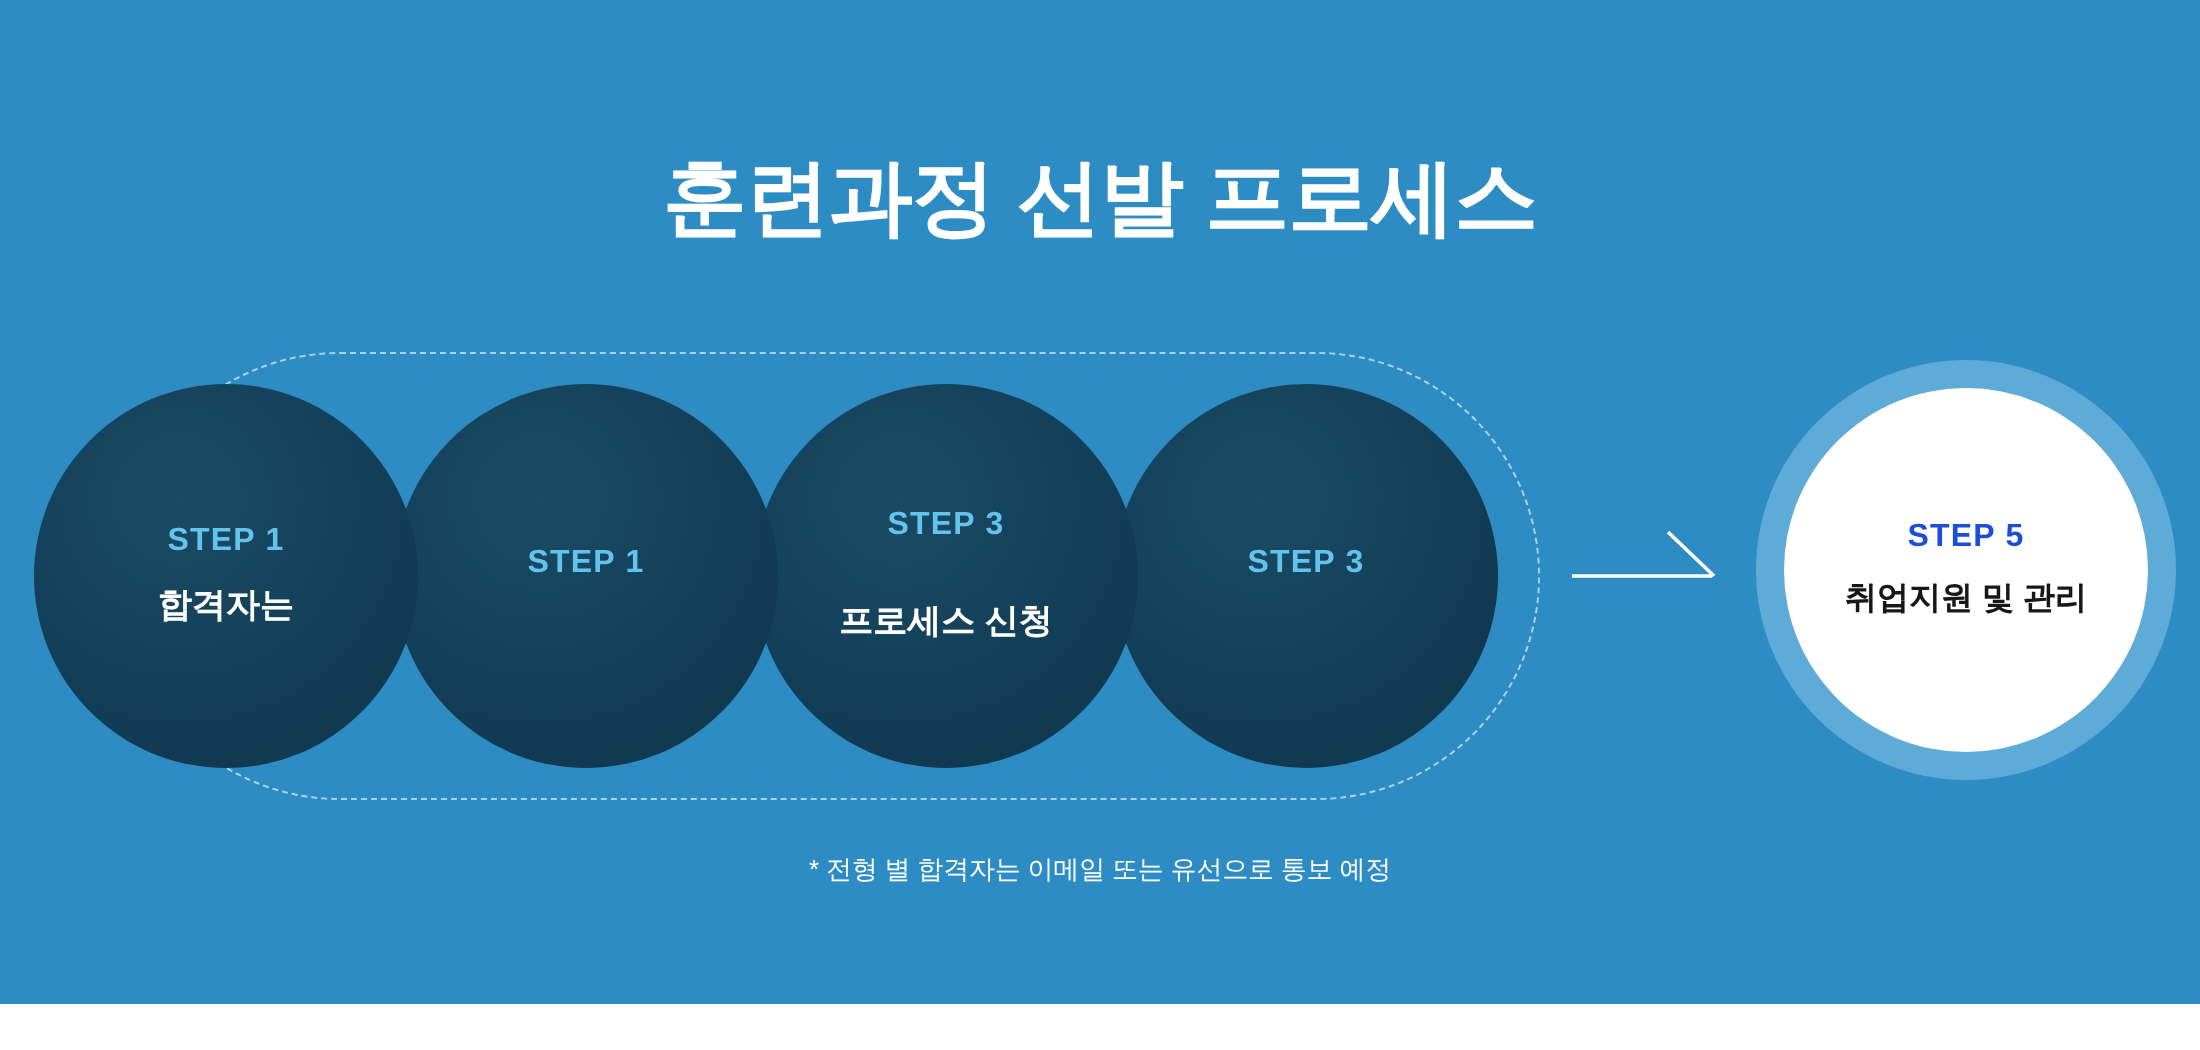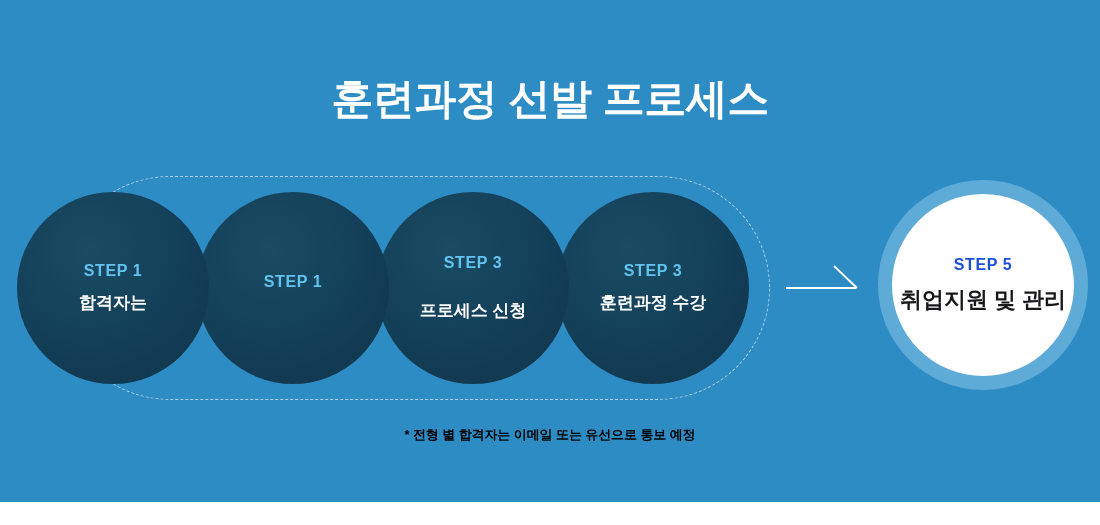--- a/index.html
+++ b/index.html
@@ -116,36 +116,35 @@
     align-items: center;
     justify-content: center;
     box-sizing: border-box;
   }
   #step5-circle .step-label {
     color: #1d4ed8;
     margin-bottom: 11px;
   }
   #step5-circle .step-text {
     color: #17171a;
-    font-size: 22px;
+    font-size: 16px;
     width: 168px;
   }
 
   
   #footnote {
     position: absolute;
     left: 0;
     top: 426px;
     width: 1100px;
     text-align: center;
     font-size: 13px;
-    color: #000000;
+    color: #ffffff;
     letter-spacing: -0.1px;
     white-space: nowrap;
-    font-weight: bold;
   }
 </style>
 </head>
 <body>
 
 <div id="stage">
 
   <div id="page-title">훈련과정 선발 프로세스</div>
 
   <div id="dashed-pill"></div>
@@ -159,21 +158,20 @@
     <div class="step-label">STEP 1</div>
   </div>
 
   <div class="step-circle c3">
     <div class="step-label">STEP 3</div>
     <div class="step-text">프로세스 신청</div>
   </div>
 
   <div class="step-circle c4">
     <div class="step-label">STEP 3</div>
-    <div class="step-text">훈련과정 수강</div>
   </div>
 
   <svg id="arrow" viewBox="0 0 76 40">
     <line x1="0" y1="30" x2="70" y2="30" stroke="#ffffff" stroke-width="1.8"></line>
     <polyline points="48,8 71,30" fill="none" stroke="#ffffff" stroke-width="1.8"></polyline>
   </svg>
 
   <div id="step5-ring">
     <div id="step5-circle">
       <div class="step-label">STEP 5</div>

